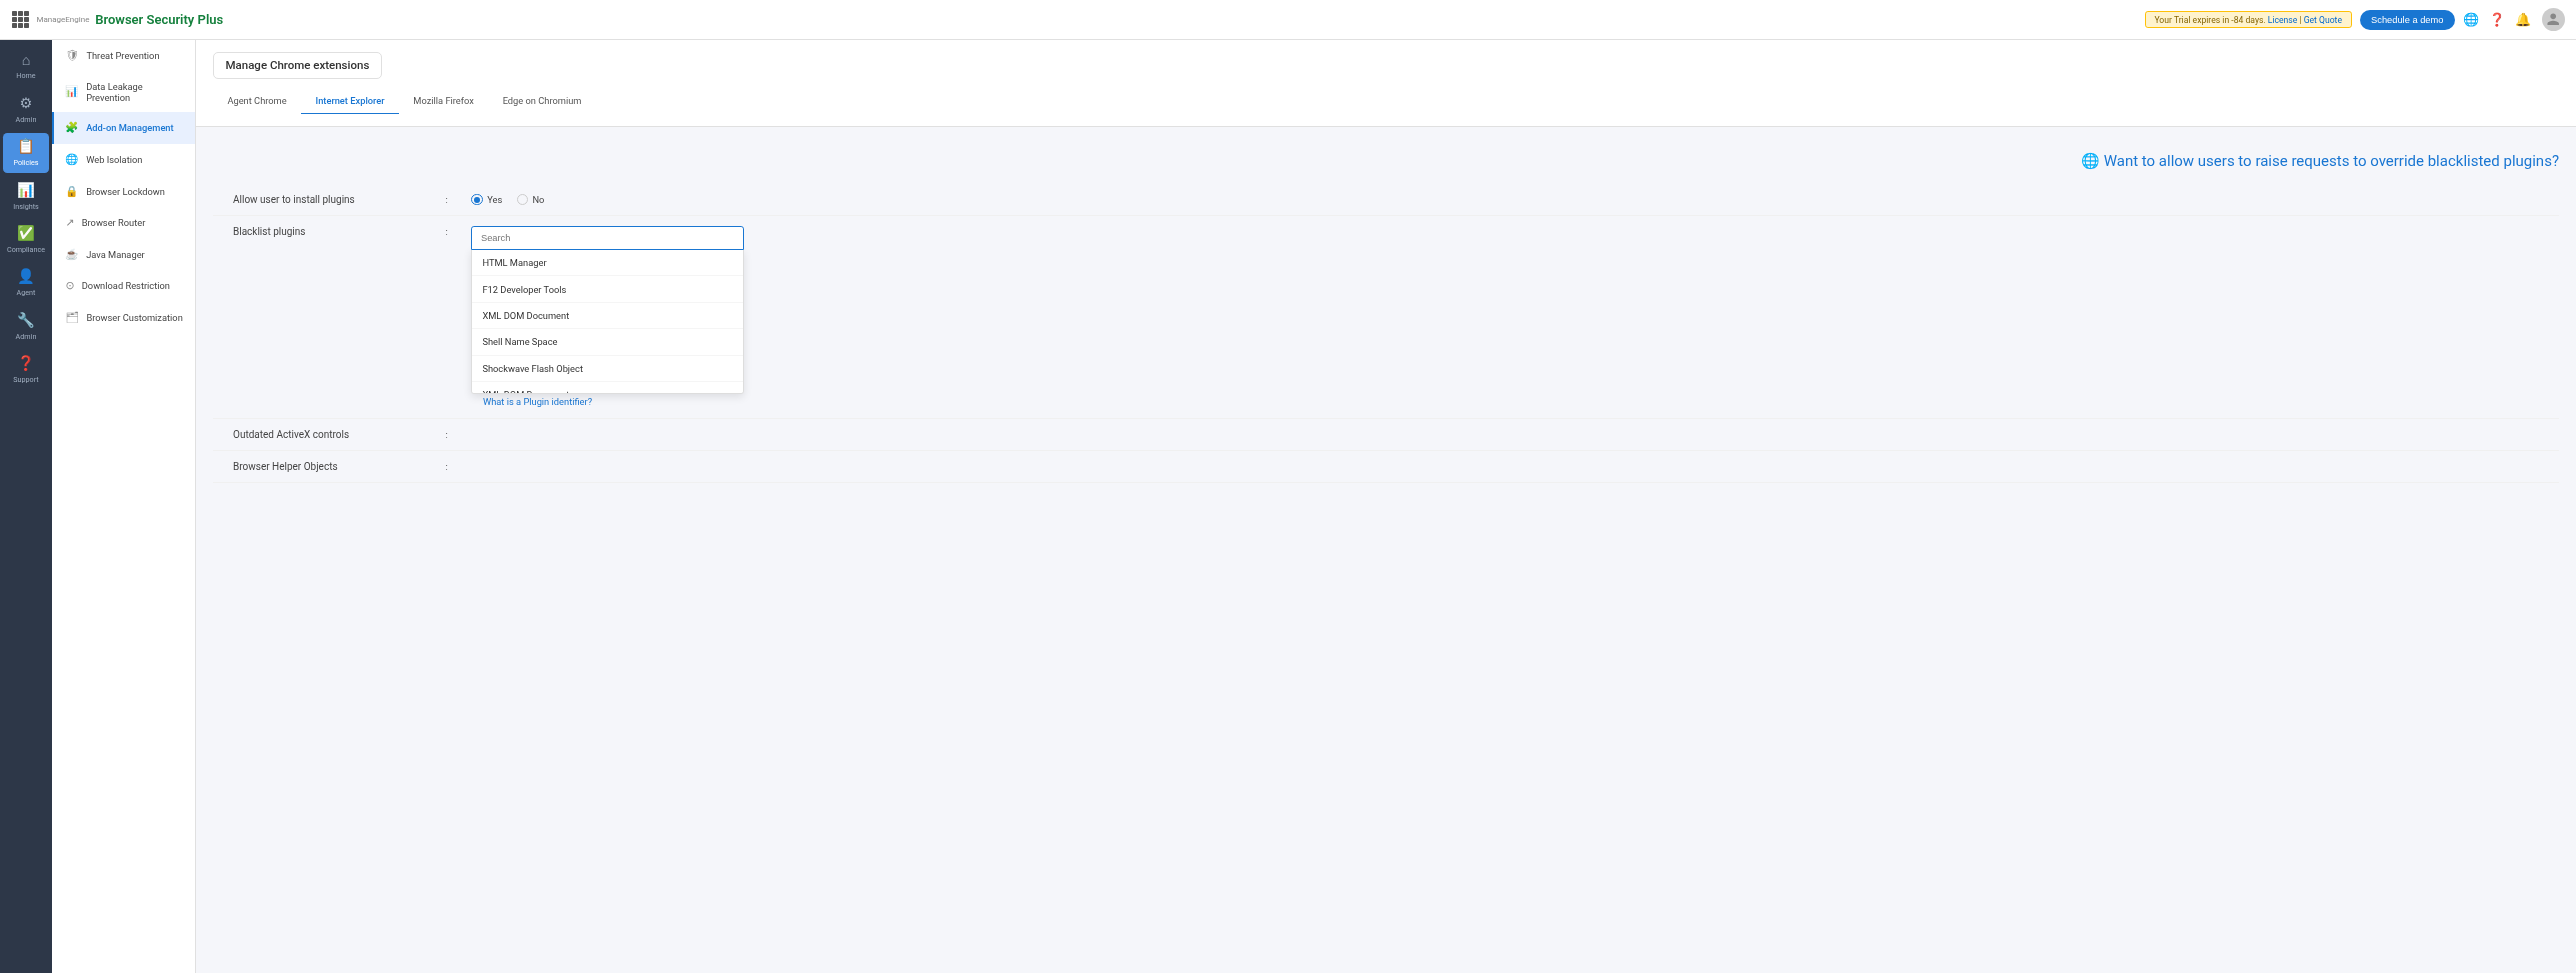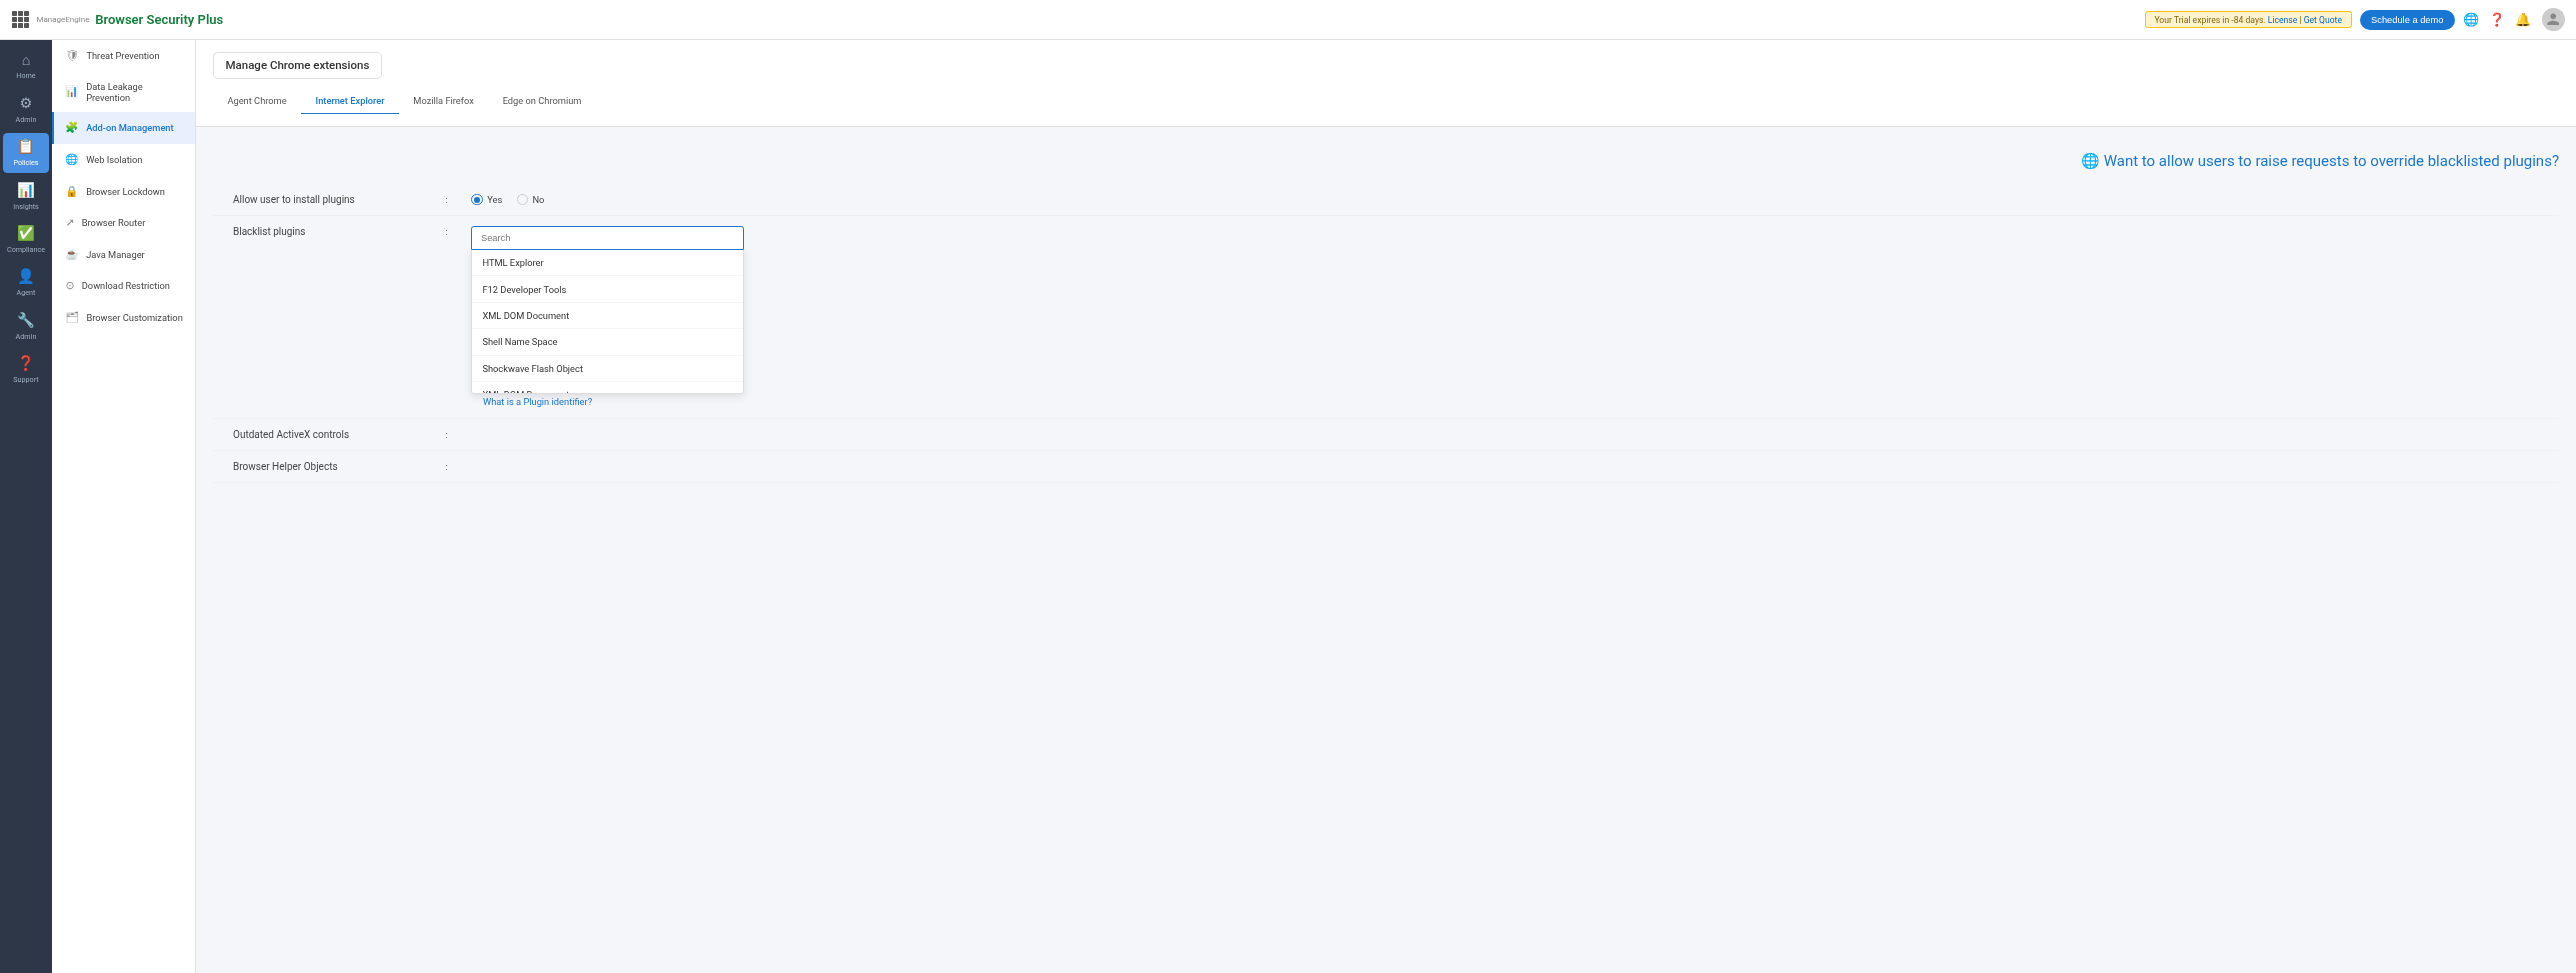--- a/index.html
+++ b/index.html
@@ -247,21 +247,21 @@
         </div>
       </div>
 
       <div class="form-row">
         <div class="form-label">Blacklist plugins</div>
         <div class="form-colon">:</div>
         <div class="form-control">
           <div class="search-dropdown-wrapper">
             <input type="text" class="search-box" placeholder="Search" style="">
             <div class="dropdown-list">
-              <div class="dropdown-item">HTML Explorer</div>
+              <div class="dropdown-item">HTML Manager</div>
               <div class="dropdown-item">F12 Developer Tools</div>
               <div class="dropdown-item">XML DOM Document</div>
               <div class="dropdown-item">Shell Name Space</div>
               <div class="dropdown-item">Shockwave Flash Object</div>
               <div class="dropdown-item">XML DOM Document</div>
             </div>
           </div>
           <a class="plugin-link">What is a Plugin identifier?</a>
         </div>
       </div>

